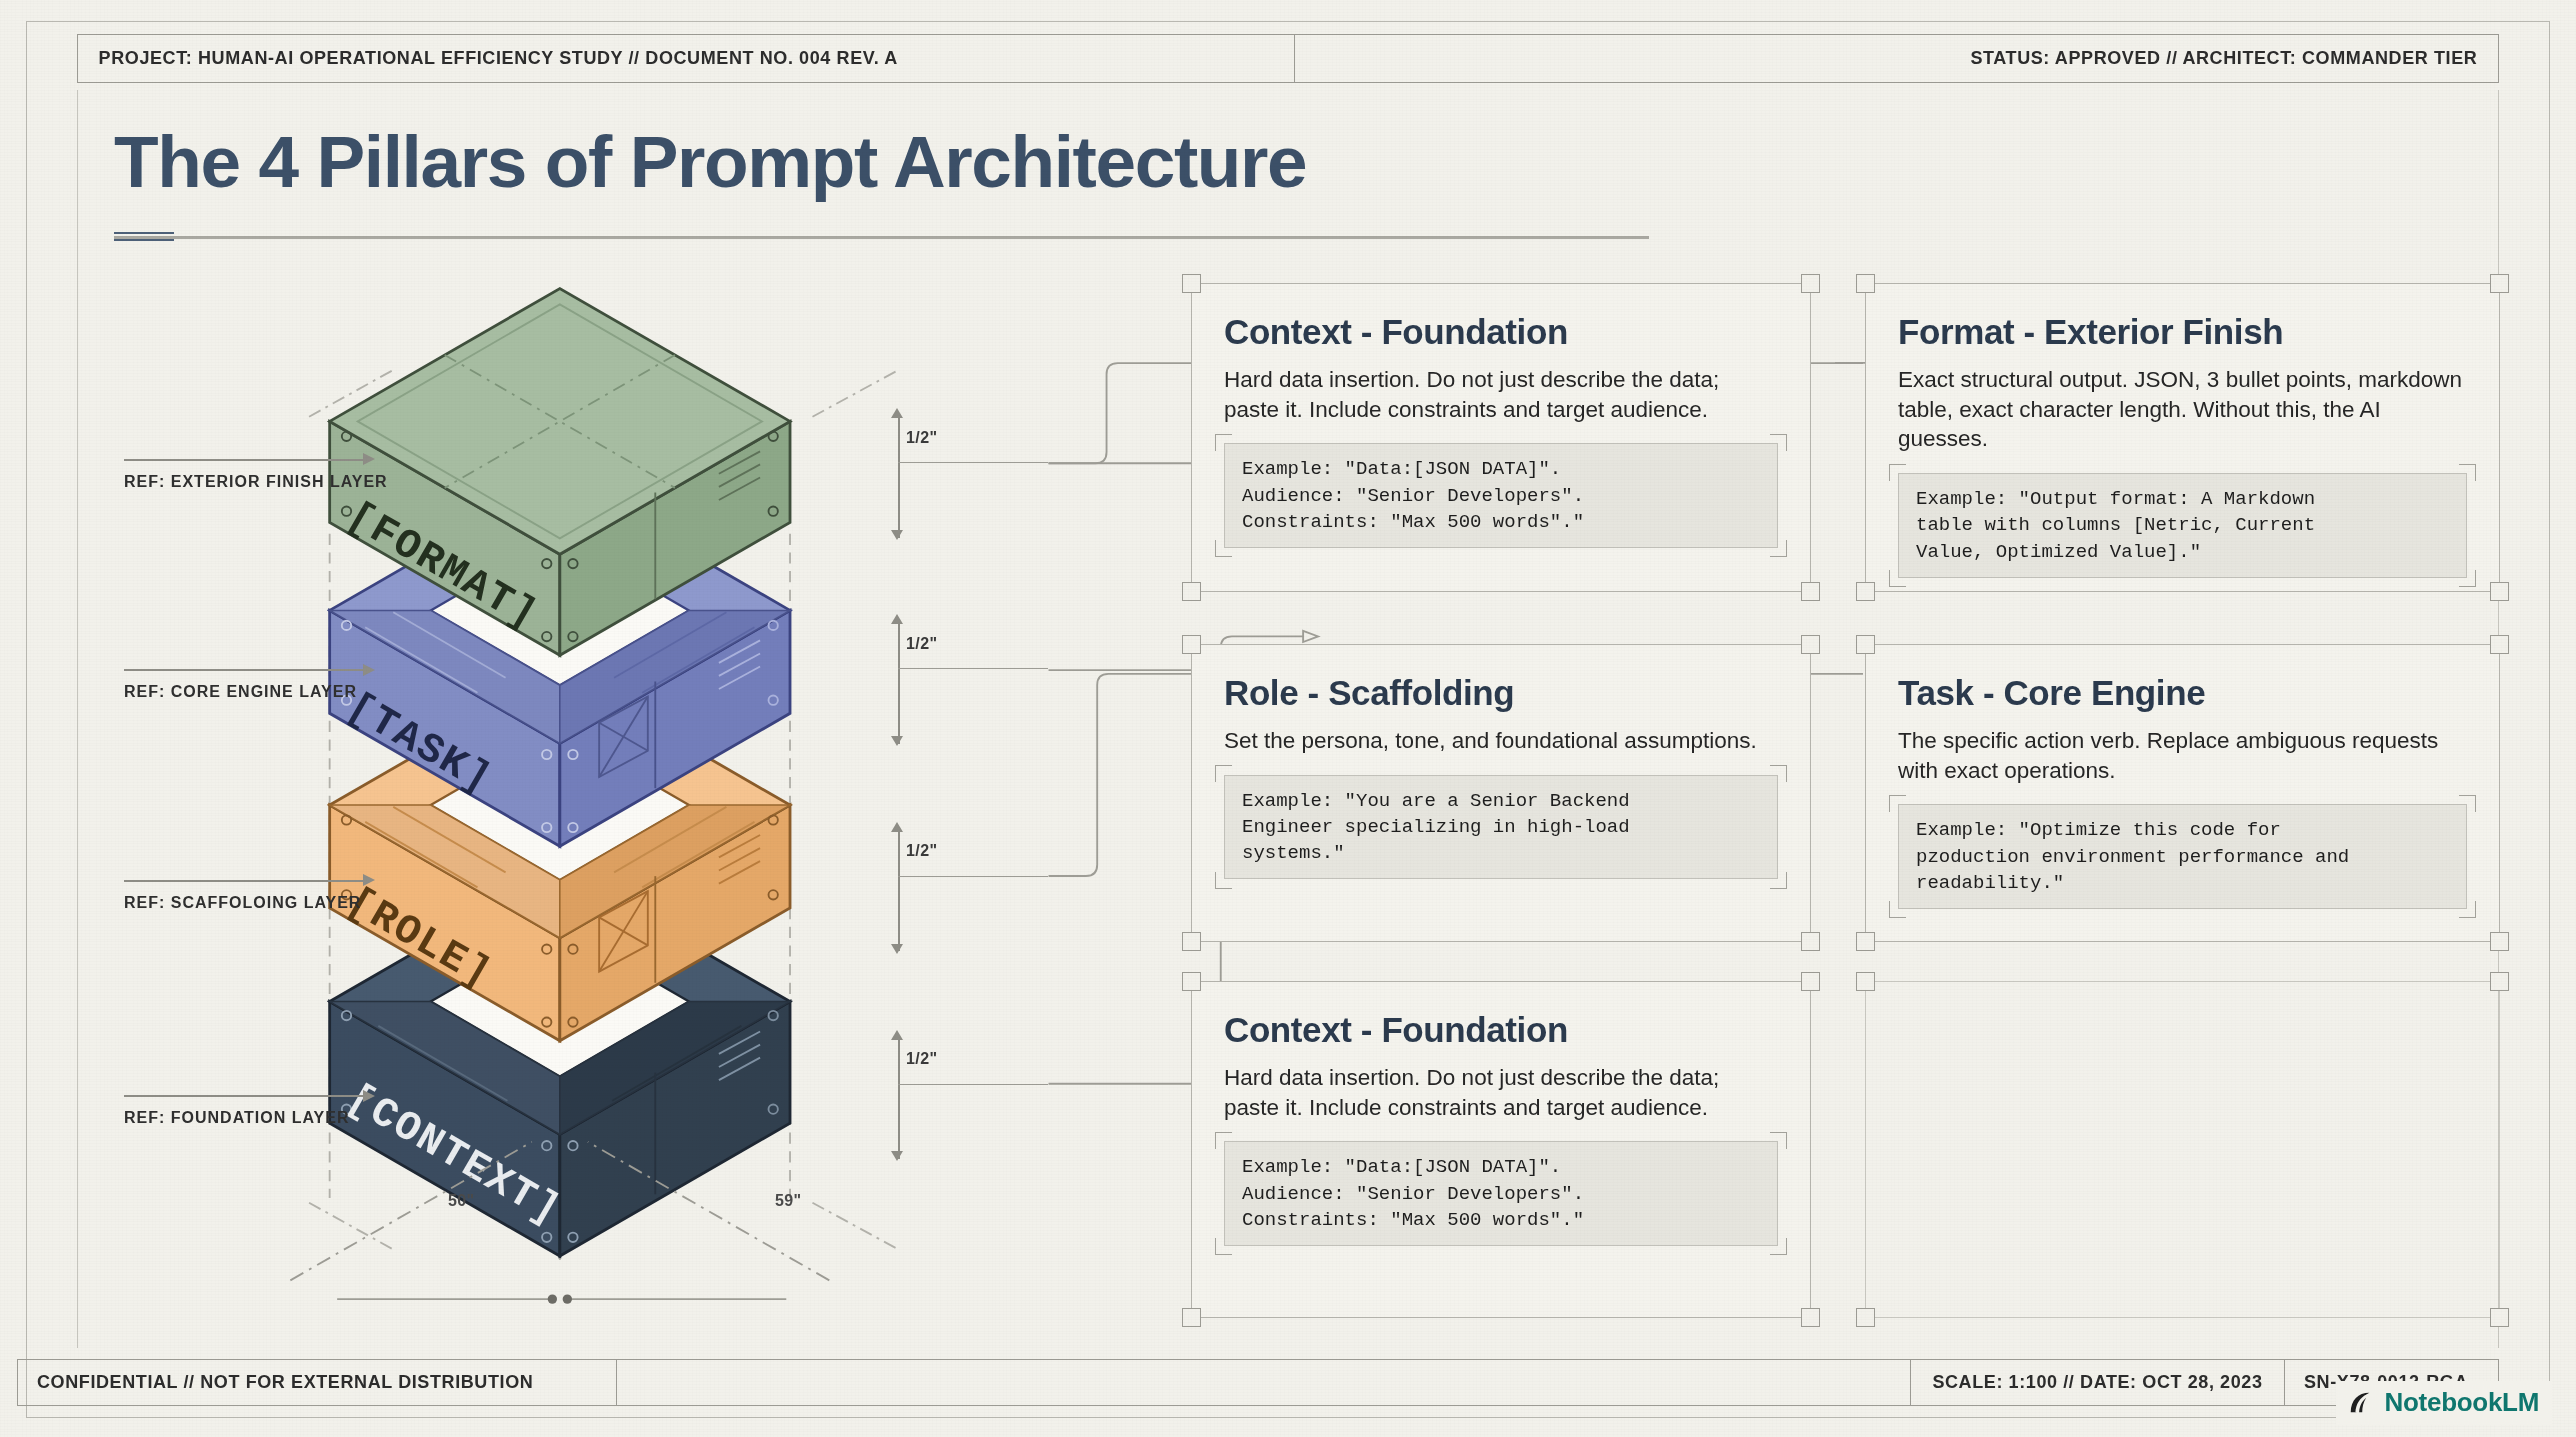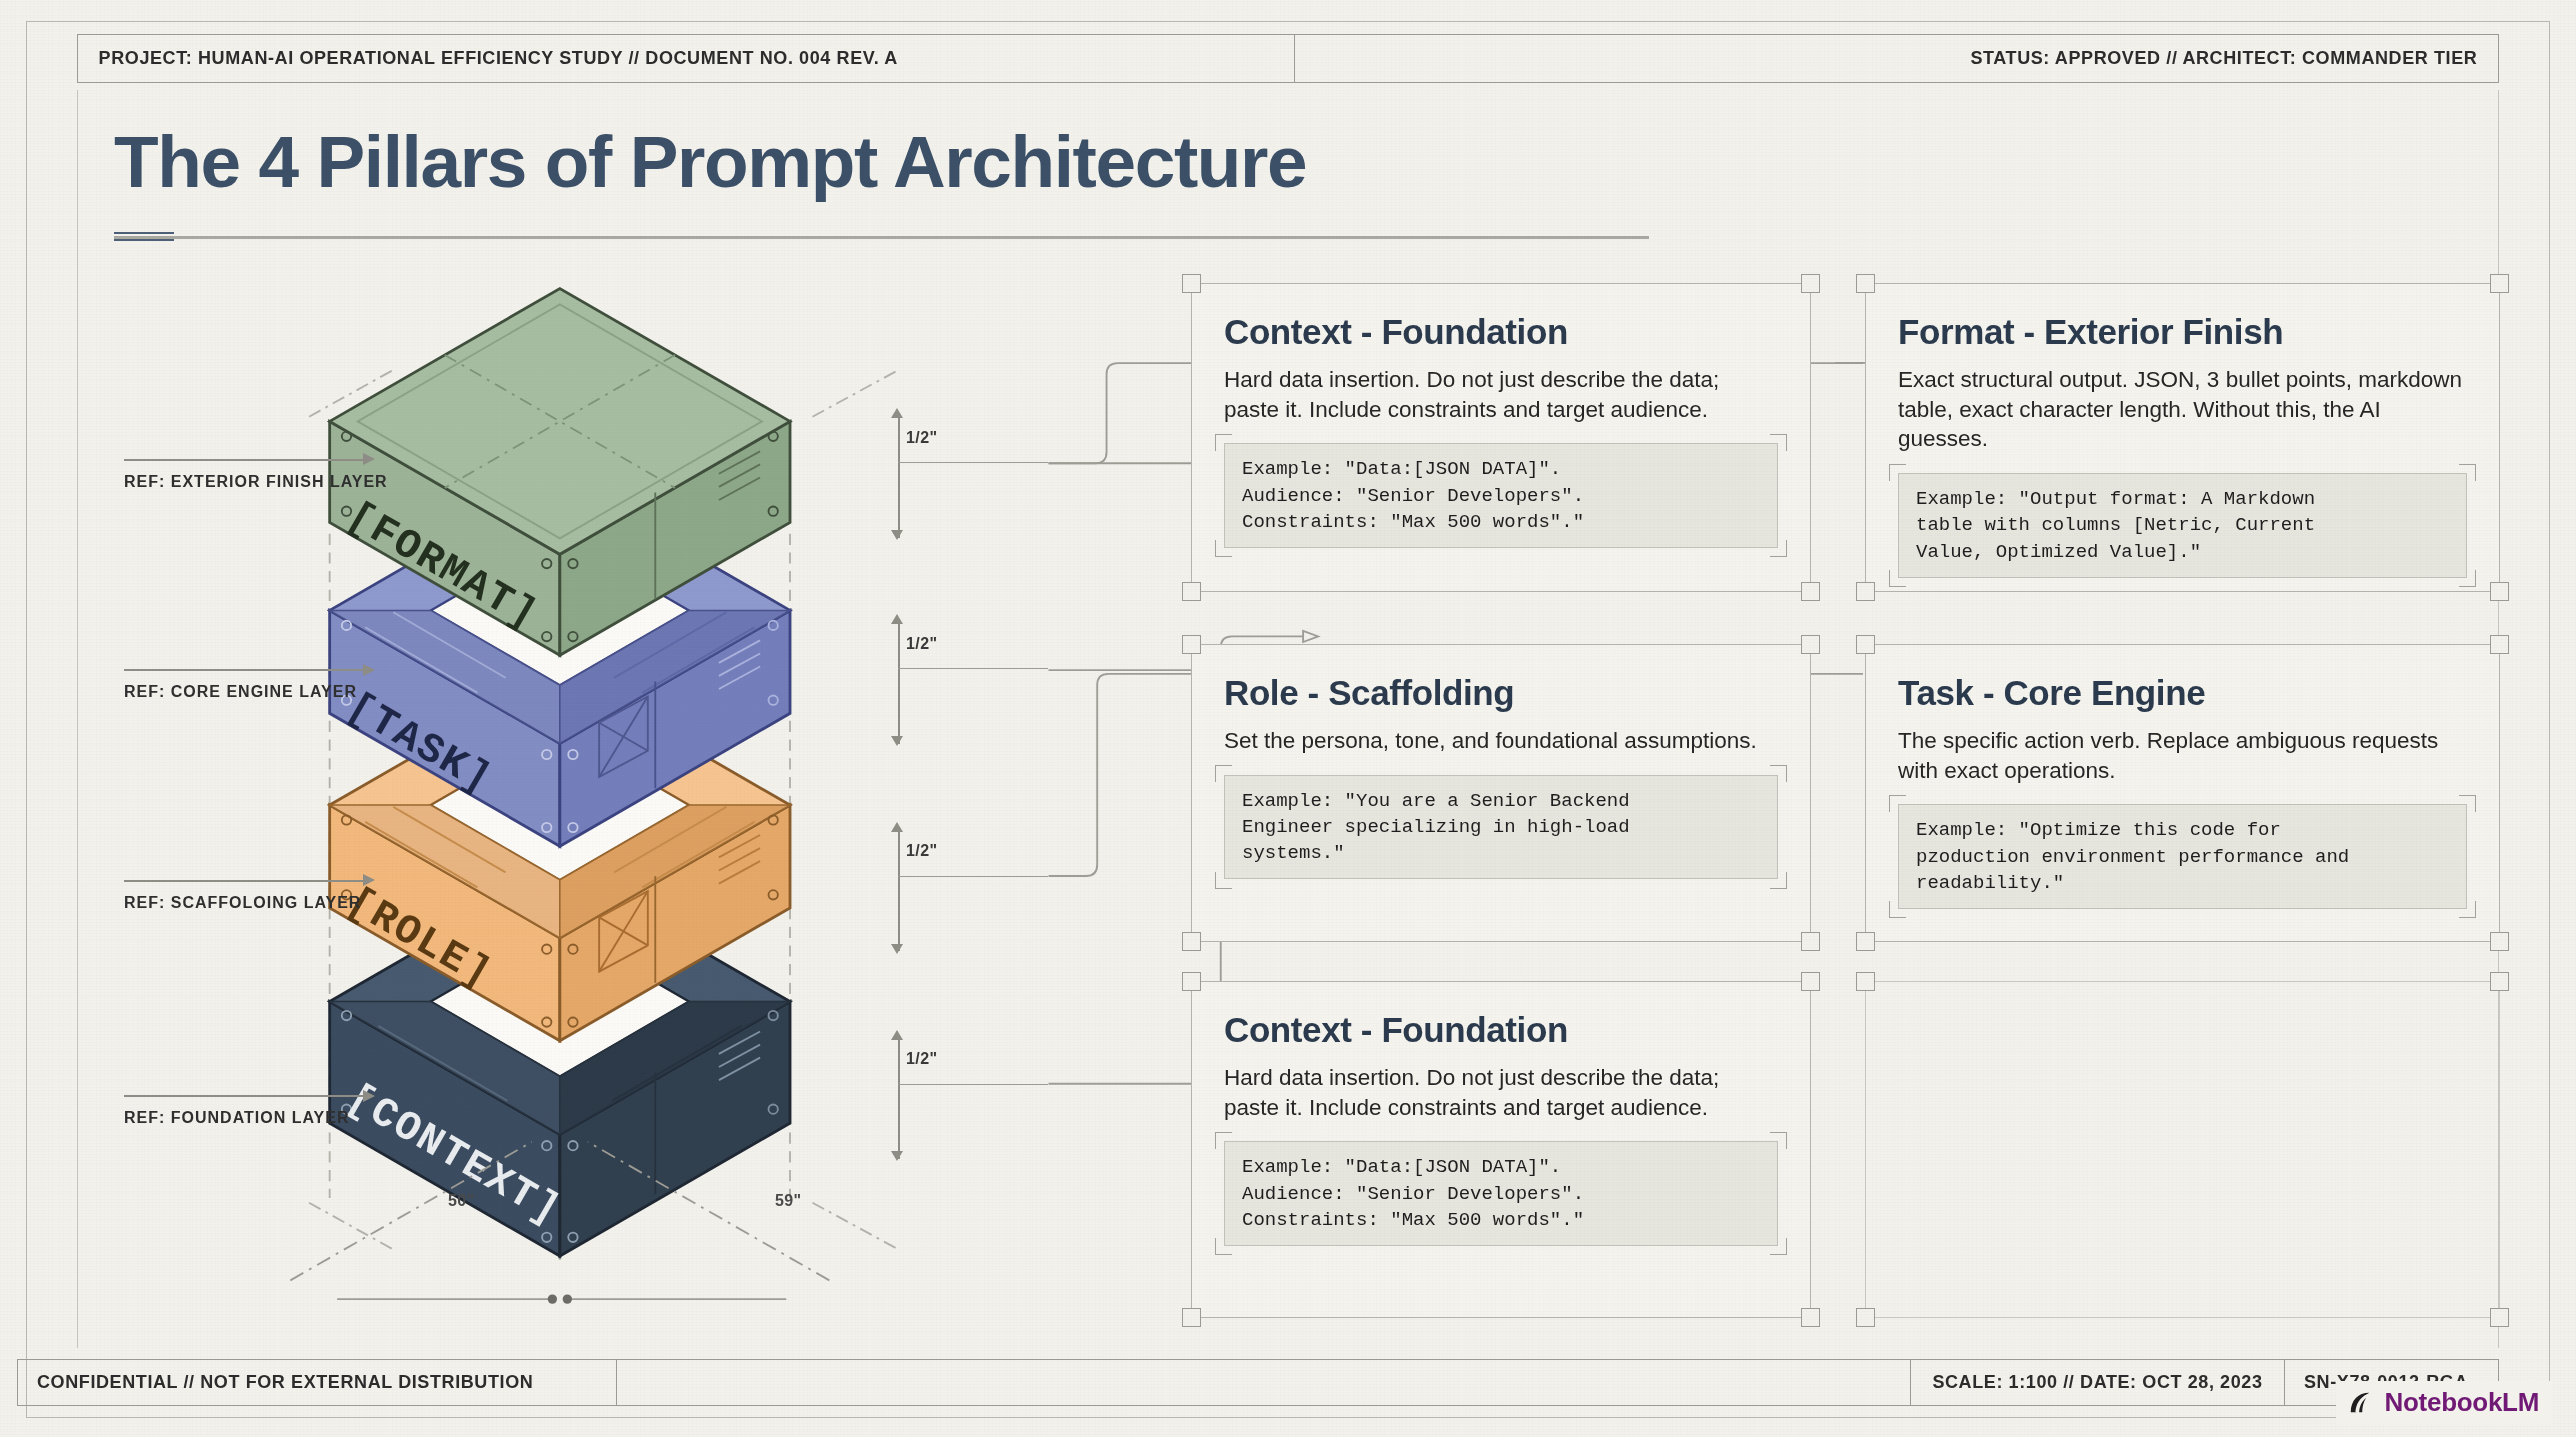--- a/index.html
+++ b/index.html
@@ -235,21 +235,21 @@
     display: flex;
     align-items: center;
     gap: 9.4px;
     background: #f2f1eb;
     padding: 6.6px 13px 6.6px 11.2px;
     z-index: 70;
   }
   .watermark-text {
     font-size: 26px;
     font-weight: 600;
-    color: #701a75;
+    color: #0f766e;
     letter-spacing: -0.3px;
   }
 </style>
 </head>
 <body>
 
 <div id="stage">
 
   <div class="sheet-frame"></div>
   <div class="sheet-frame-inner"></div>

